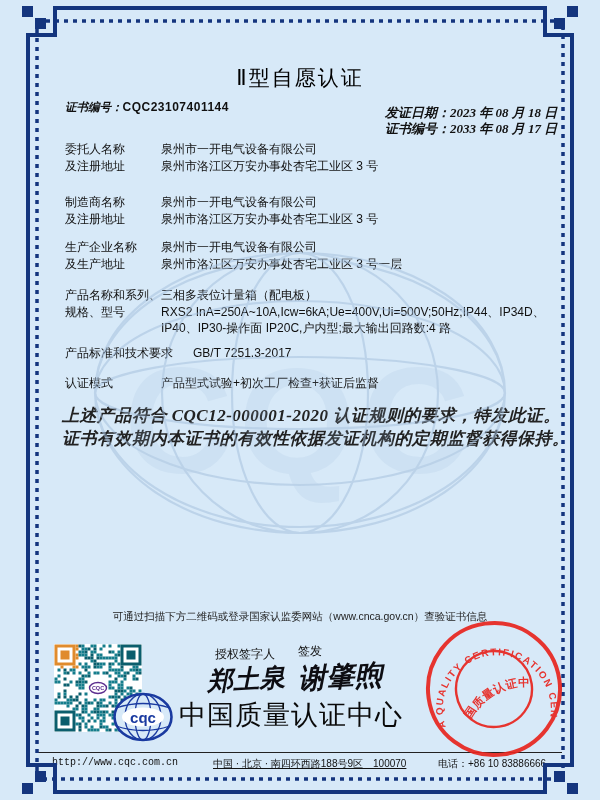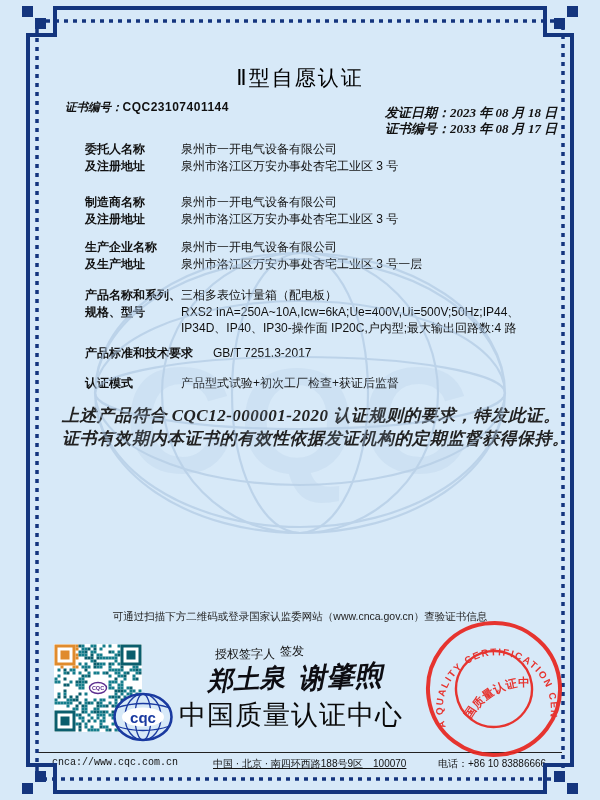--- a/index.html
+++ b/index.html
@@ -7,21 +7,21 @@
         font-family:"Liberation Sans","DejaVu Sans",sans-serif;color:#111;}
   .abs{position:absolute;}
   .center{left:0;right:0;text-align:center;}
   .title{top:30px;font-size:27px;font-weight:bold;letter-spacing:3px;color:#000;}
   .subtitle{top:64px;font-size:21px;letter-spacing:2px;color:#000;}
   .kai{font-family:"Liberation Serif","DejaVu Serif",serif;font-style:italic;font-weight:bold;}
   .certno-row{top:100px;left:65px;font-size:11.5px;}
   .certno-val{font-family:"Liberation Sans",sans-serif;font-style:normal;font-weight:bold;font-size:12px;letter-spacing:.5px;}
   .dates{top:105px;left:368px;font-size:13px;line-height:16px;margin-left:17px;}
   .frow{left:65px;width:482px;display:flex;}
-  .flabel{width:96px;font-weight:bold;font-size:12px;line-height:17px;flex:none;margin-left:20px;}
+  .flabel{width:96px;font-weight:normal;font-size:12px;line-height:17px;flex:none;}
   .fvalue{width:386px;font-size:12px;line-height:16.5px;}
   .note{left:62px;font-size:17px;color:#222;letter-spacing:.5px;}
   .verify{top:610px;font-size:10.5px;color:#222;}
   .siglabel{font-size:12px;color:#111;}
   .sig{font-family:"DejaVu Serif","Liberation Serif",serif;font-weight:bold;font-style:italic;
        font-size:26px;color:#0d0d12;transform:rotate(-3deg);}
   .orgname{top:697px;left:179px;font-size:27px;letter-spacing:1px;color:#0a0a0a;font-weight:500;}
   .footrule{top:752px;left:38px;width:524px;border-top:1.3px solid #222;height:0;}
   .footer{top:757px;font-size:10px;color:#111;}
   .foot-url{left:52px;font-family:"Liberation Mono","DejaVu Sans Mono",monospace;}
@@ -471,38 +471,38 @@
 
       <g>
         <circle cx="43.5" cy="43.5" r="10" fill="#ffffff"></circle>
         <ellipse cx="43.5" cy="43.5" rx="8.5" ry="5.5" fill="none" stroke="#5b2d8e" stroke-width="1.4"></ellipse>
         <text x="43.5" y="45.8" text-anchor="middle" font-size="5.5" font-weight="bold" fill="#5b2d8e">CQC</text>
       </g>
     </g>
   </svg>
 
   <div class="abs siglabel" style="top:646px;left:215px">授权签字人</div>
-  <div class="abs siglabel" style="top:643px;left:280px">签发</div>
+  <div class="abs siglabel" style="top:643px;left:298px">签发</div>
   <div class="abs sig" style="top:662px;left:207px">郑土泉</div>
   <div class="abs sig" style="top:658px;left:298px;font-size:28px">谢肇煦</div>
 
   <svg class="abs" style="left:112px;top:691px;z-index:2" width="62" height="52">
     <ellipse cx="31" cy="26" rx="28.5" ry="23" fill="#d7e9f8" stroke="#1a3aa0" stroke-width="2.6"></ellipse>
     <g stroke="#1a3aa0" stroke-width="1.3" fill="none">
       <ellipse cx="31" cy="26" rx="18" ry="23"></ellipse>
       <ellipse cx="31" cy="26" rx="8" ry="23"></ellipse>
       <path d="M4 17 Q31 8 58 17 M4 35 Q31 44 58 35"></path>
     </g>
     <ellipse cx="31" cy="26" rx="21" ry="9.5" fill="#ffffff"></ellipse>
     <text x="31" y="31.5" text-anchor="middle" font-size="15" font-weight="bold" fill="#1a3aa0">cqc</text>
   </svg>
   <div class="abs orgname">中国质量认证中心</div>
 
   <div class="abs footrule"></div>
-  <div class="abs footer foot-url">cnca://www.cqc.com.cn</div>
+  <div class="abs footer foot-url">http://www.cqc.com.cn</div>
   <div class="abs footer foot-addr">中国 · 北京 · 南四环西路188号9区　100070</div>
   <div class="abs footer foot-phone">电话：+86 10 83886666</div>
 
   <svg class="abs" style="left:418px;top:612px;z-index:5;opacity:.92" width="156" height="160">
     <defs>
       <path id="stamp-arc-outer" d="M24 112 A54 54 0 1 1 128 112" fill="none"></path>
       <path id="stamp-arc-inner" d="M40 99 A62 62 0 0 1 114 90" fill="none"></path>
     </defs>
     <g transform="rotate(-8 76 77)">
       <circle cx="76" cy="77" r="66" fill="none" stroke="#e8251f" stroke-width="4"></circle>

